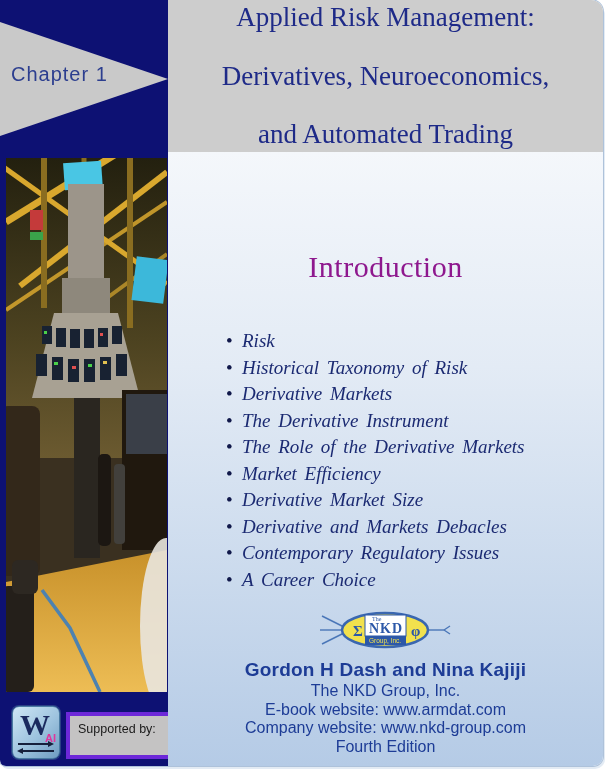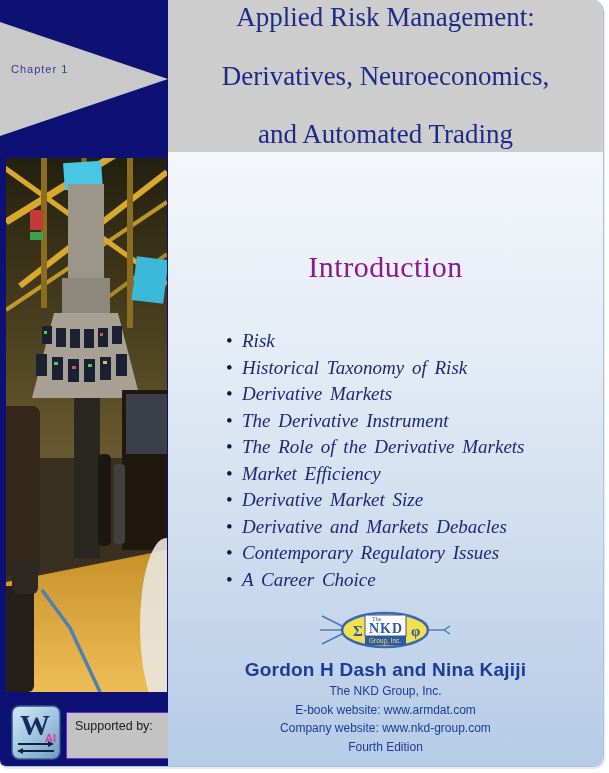--- a/index.html
+++ b/index.html
@@ -7,21 +7,21 @@
   .slide {
     position:absolute; left:0; top:0; width:603px; height:766px;
     background:#ffffff; overflow:hidden;
     border-radius:0 12px 10px 6px;
     box-shadow:0 0 0 1px #aec2da, 2px 3px 0 0 #e3ebf4;
   }
   
   .rail { position:absolute; left:0; top:0; width:168px; height:100%; background:#0d1173; }
   .chapter-tri { position:absolute; left:0; top:0; width:168px; height:160px; }
   .chapter-label {
-    position:absolute; left:11px; top:63px; font-size:11px; letter-spacing:1px;
+    position:absolute; left:11px; top:63px; font-size:20px; letter-spacing:1px;
     color:#2c3e8f; font-family:"Liberation Sans", sans-serif;
   }
   
   .photo { position:absolute; left:6px; top:158px; width:161px; height:534px; background:#3a3020; }
   .photo svg { display:block; width:100%; height:100%; }
   
   .headerband {
     position:absolute; left:168px; top:0; right:0; height:152px; background:#cdcdcd;
     display:flex; flex-direction:column; justify-content:space-between; align-items:center;
   }
@@ -43,36 +43,36 @@
     position:relative; padding-left:16px; font-family:"Liberation Serif", serif;
     font-style:italic; font-weight:500; font-size:19px; line-height:26.5px;
     color:#1b2a72; word-spacing:3px; white-space:nowrap;
   }
   ul.bullets li::before {
     content:"\2022"; position:absolute; left:0; top:0; font-style:normal; font-size:19px; color:#10184a;
   }
   .nkd-wrap { margin-top:15px; text-align:center; height:44px; }
   .footerblock { position:absolute; left:0; right:0; bottom:10px; text-align:center;margin-top:11px; }
   .authors { font-size:19px; font-weight:bold; color:#1d3c96; line-height:25px; letter-spacing:0.2px; }
-  .footer-line { font-size:12px; color:#1d3c96; line-height:18.5px; }
+  .footer-line { font-size:16px; color:#1d3c96; line-height:18.5px; }
   
   .wai {
     position:absolute; left:12px; top:706px; width:48px; height:53px;
     background:linear-gradient(135deg,#cfe7f5 0%, #9dc3de 55%, #6f9cc2 100%);
     border:1px solid #4a7ba3; border-radius:7px; box-shadow:0 0 0 1px #2a3f85;
   }
   .wai-w {
     position:absolute; left:7px; top:1px; font-family:"Liberation Serif", serif;
     font-size:30px; font-weight:bold; color:#1a2a5e;
   }
   .wai-ai { position:absolute; right:3px; bottom:14px; font-size:11px; font-weight:bold; color:#e0379d; }
   .wai-arrows { position:absolute; left:2px; bottom:2px; }
   .supported {
     position:absolute; left:66px; top:712px; width:114px; height:47px;
-    background:#c4c3c3; border:1px solid #6d28d9; padding:5px 10px 0 8px;
+    background:#c4c3c3; border:4px solid #6d28d9; padding:5px 10px 0 8px;
   }
   .supported-by { font-size:12.5px; color:#1a1a1a; line-height:16px; }
   .winors { font-size:15px; font-weight:bold; color:#a81ca6; line-height:19px; }
   .winors sub { font-size:9.5px; font-style:italic; font-weight:bold; }
 </style>
 </head>
 <body>
 
 <div class="slide">
 

